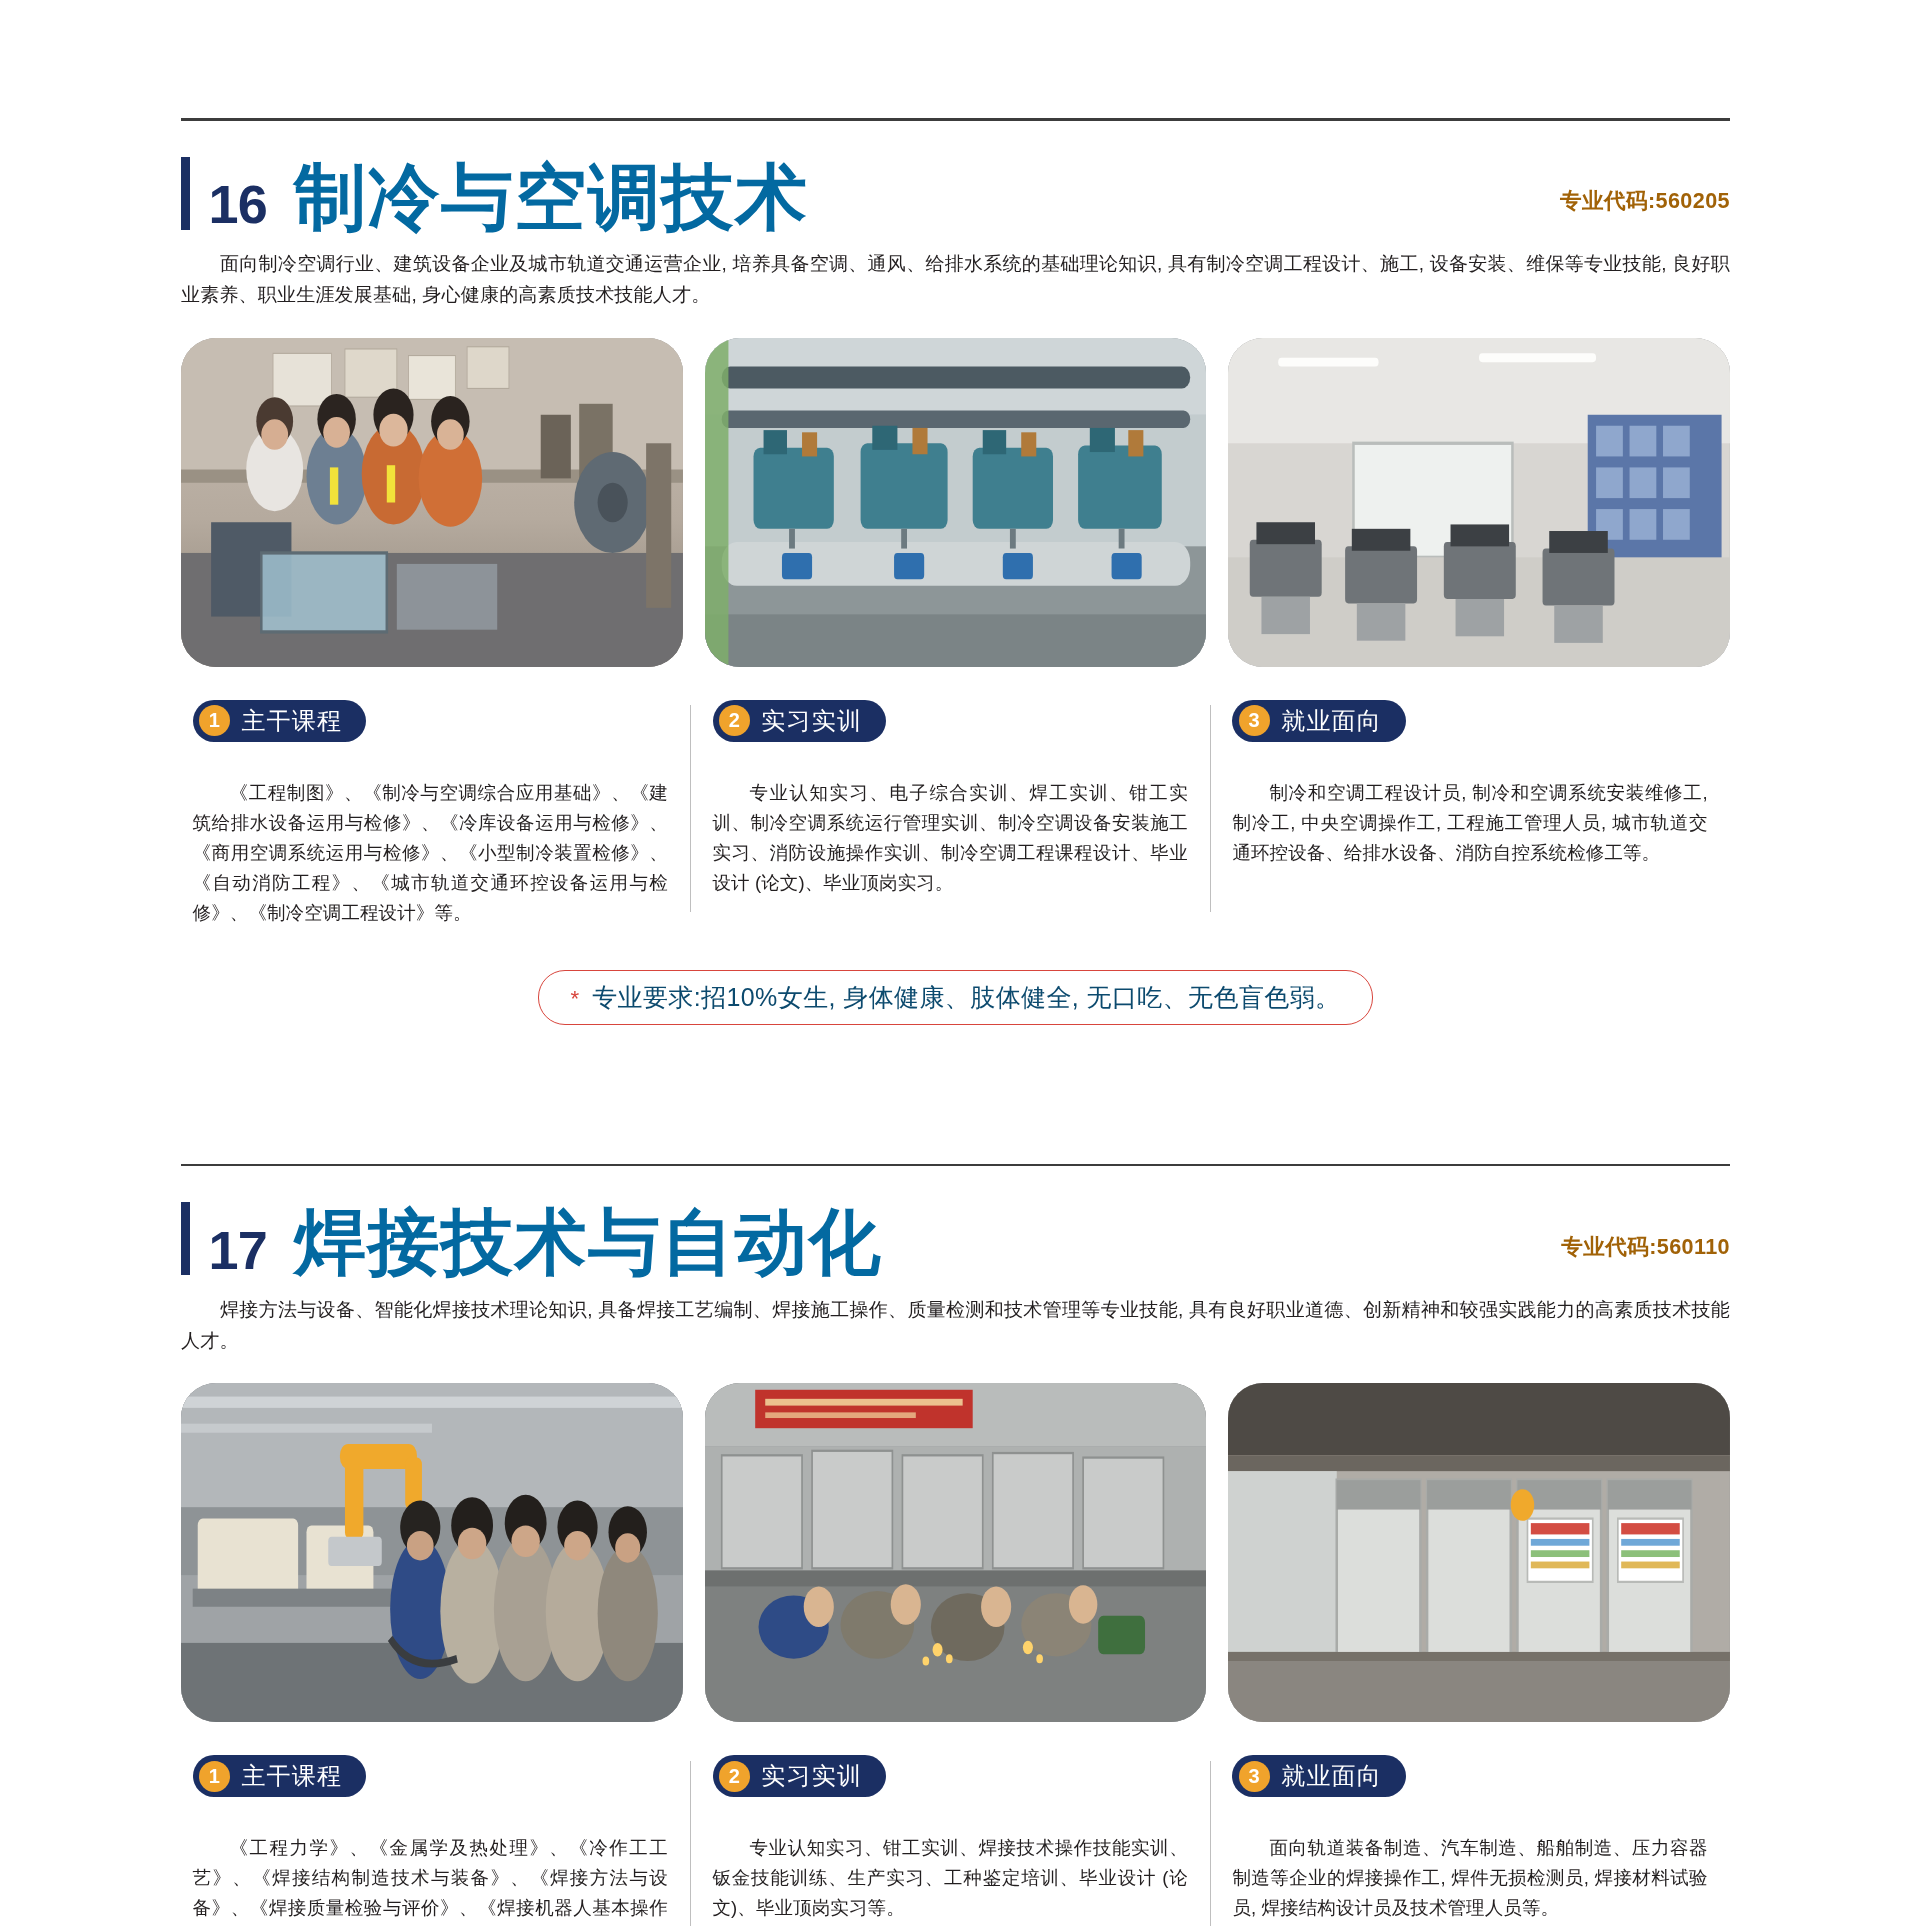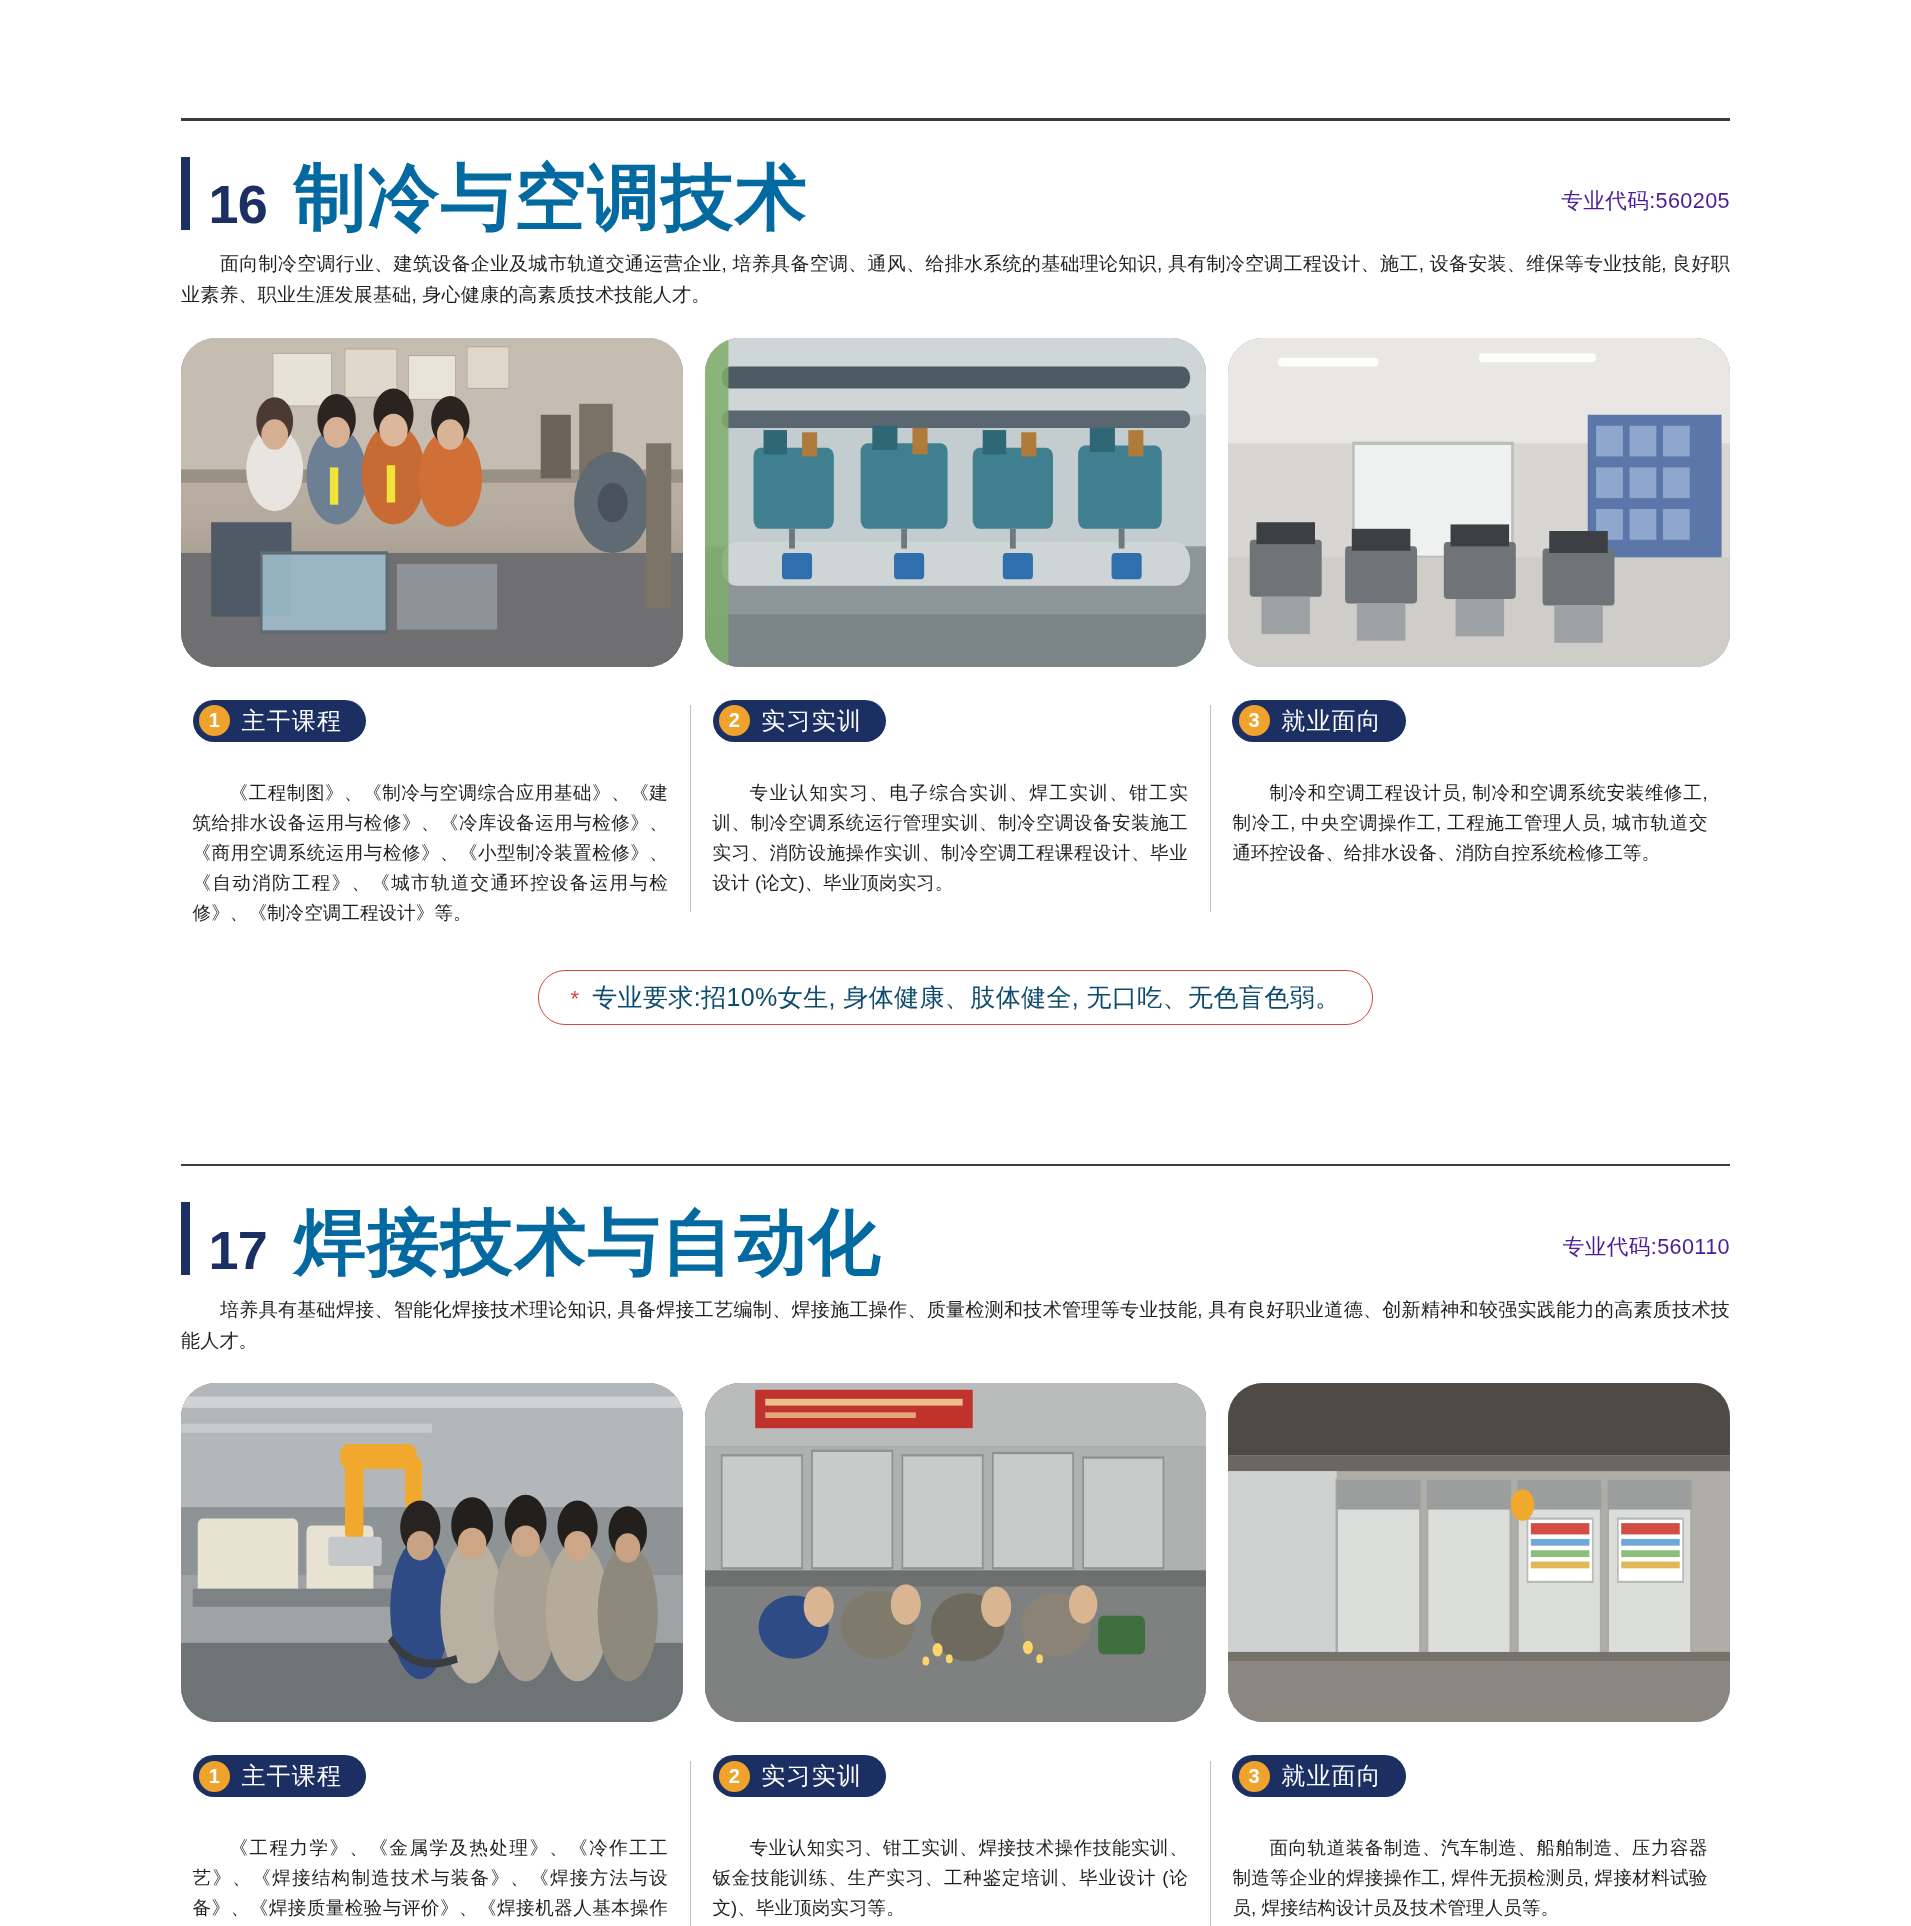--- a/index.html
+++ b/index.html
@@ -67,22 +67,22 @@
     line-height: 1;
     margin-left: 27px;
     margin-bottom: 2.3px;
     letter-spacing: 1.5px;
   }
   .head-code {
     position: absolute;
     right: 0;
     bottom: 20px;
     font-size: 21.6px;
-    font-weight: normal;
-    color: #4c1d95;
+    font-weight: bold;
+    color: #a16207;
     letter-spacing: 0.4px;
   }
 
   
   .intro {
     font-size: 19px;
     line-height: 1.62;
     color: #231f20;
     text-align: justify;
     margin-top: 14px;
@@ -382,21 +382,21 @@
   <div class="section sec-2">
     <div class="top-rule"></div>
 
     <div class="head">
       <div class="head-bar"></div>
       <div class="head-num">17</div>
       <div class="head-title">焊接技术与自动化</div>
       <div class="head-code">专业代码:560110</div>
     </div>
 
-    <div class="intro">培养具有基础焊接、智能化焊接技术理论知识, 具备焊接工艺编制、焊接施工操作、质量检测和技术管理等专业技能, 具有良好职业道德、创新精神和较强实践能力的高素质技术技能人才。</div>
+    <div class="intro">焊接方法与设备、智能化焊接技术理论知识, 具备焊接工艺编制、焊接施工操作、质量检测和技术管理等专业技能, 具有良好职业道德、创新精神和较强实践能力的高素质技术技能人才。</div>
 
     <div class="photos">
       <div class="photo tall">
         <svg viewBox="0 0 600 300" preserveAspectRatio="none" aria-hidden="true">
           <rect width="600" height="300" fill="#9fa3a6"></rect>
           <rect x="0" y="0" width="600" height="110" fill="#b3b7ba"></rect>
           <rect x="0" y="110" width="600" height="60" fill="#8e9396"></rect>
           <rect x="0" y="230" width="600" height="70" fill="#6e7376"></rect>
           <rect x="0" y="12" width="600" height="10" fill="#cfd3d6"></rect>
           <rect x="0" y="36" width="300" height="8" fill="#c6cacd"></rect>

